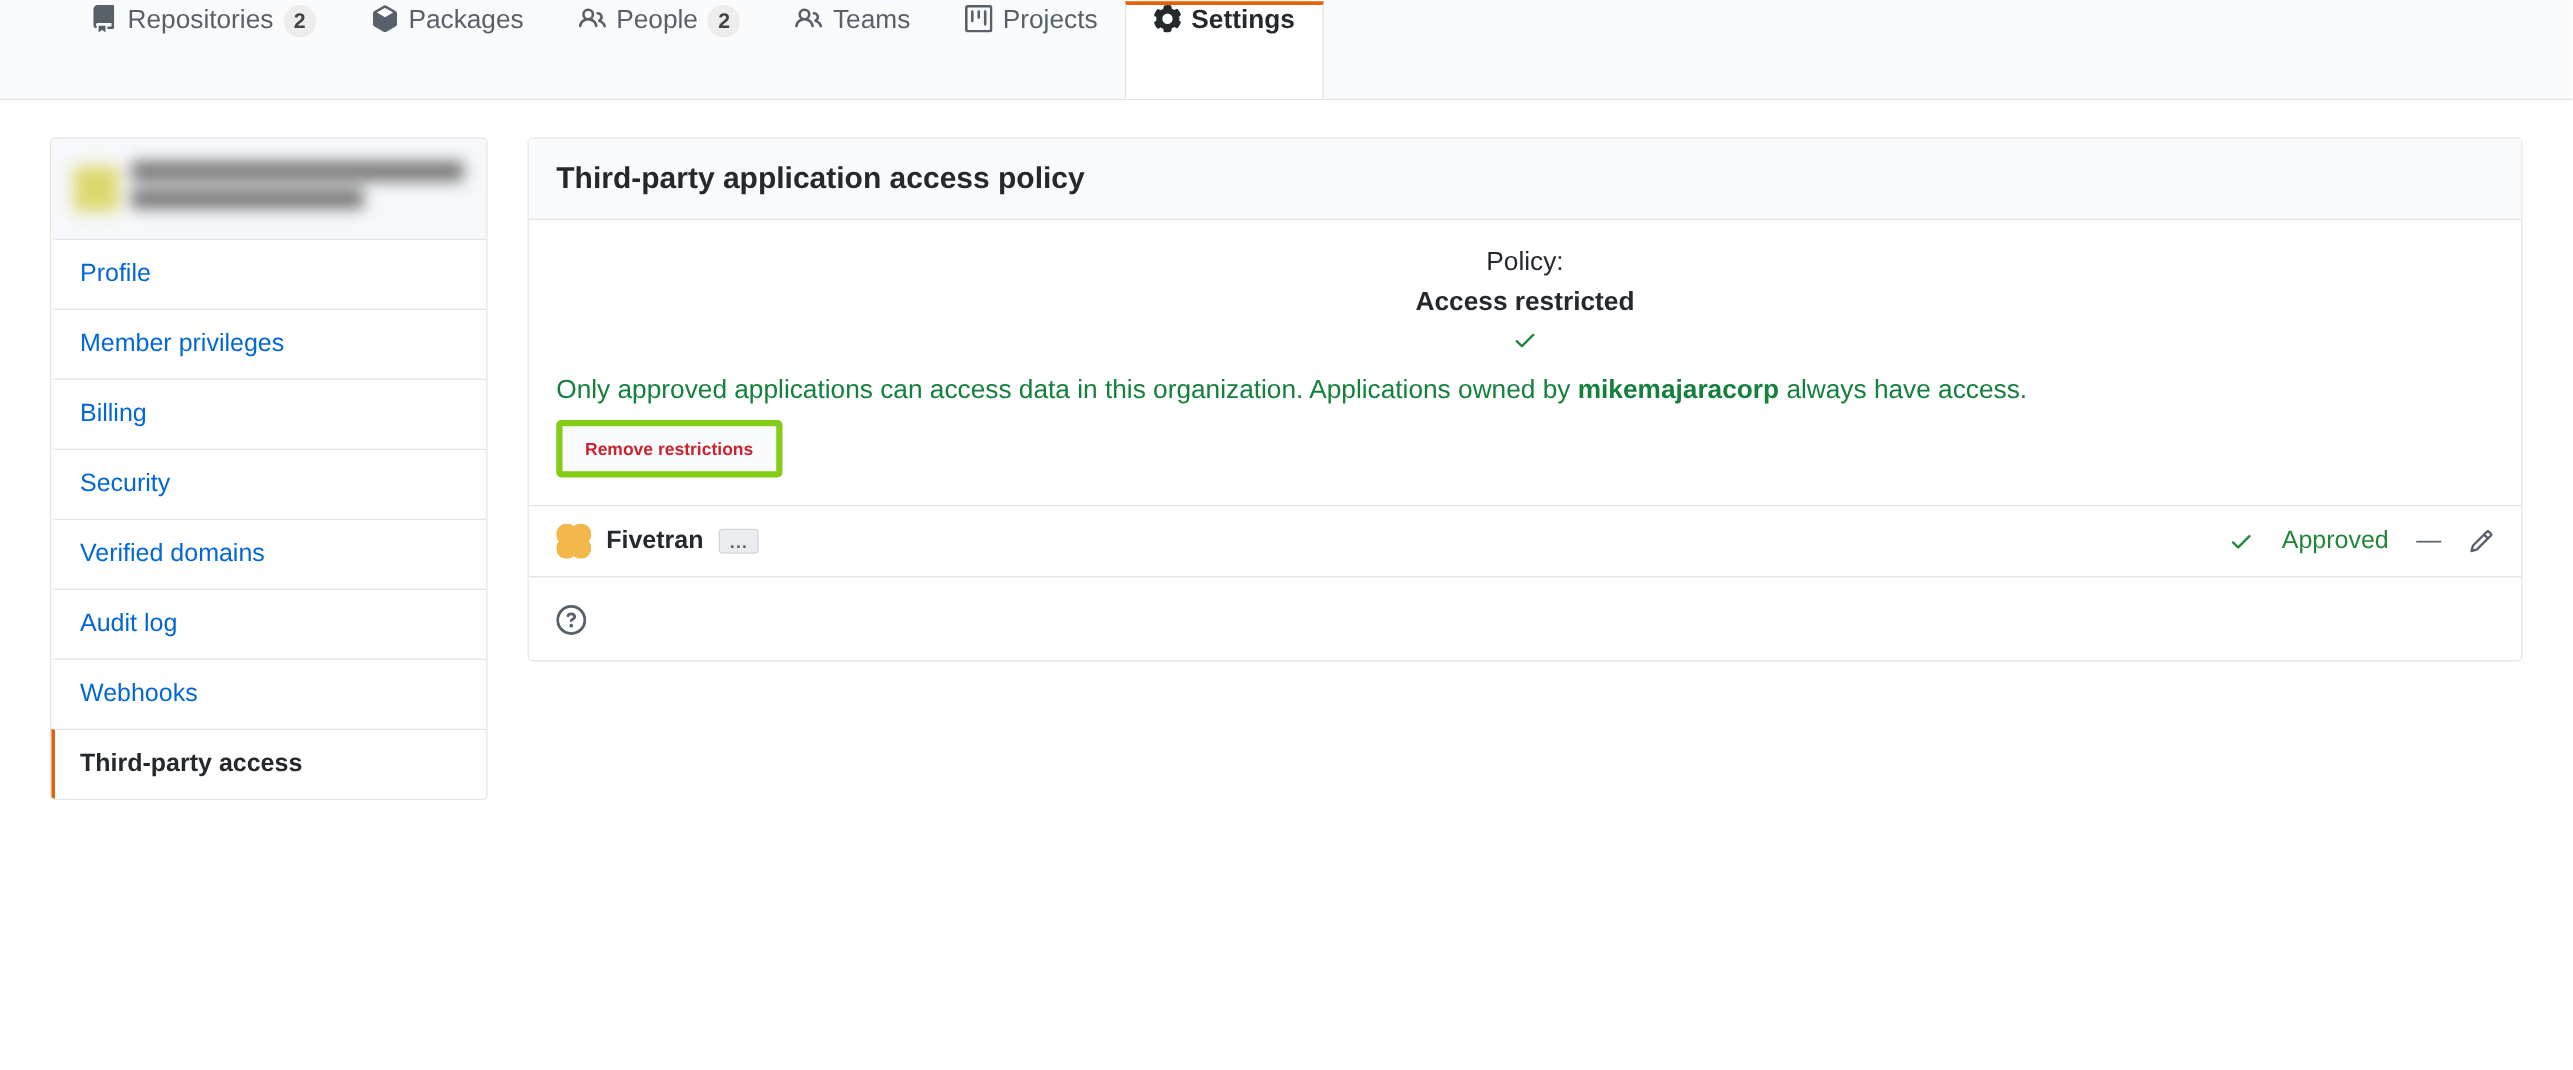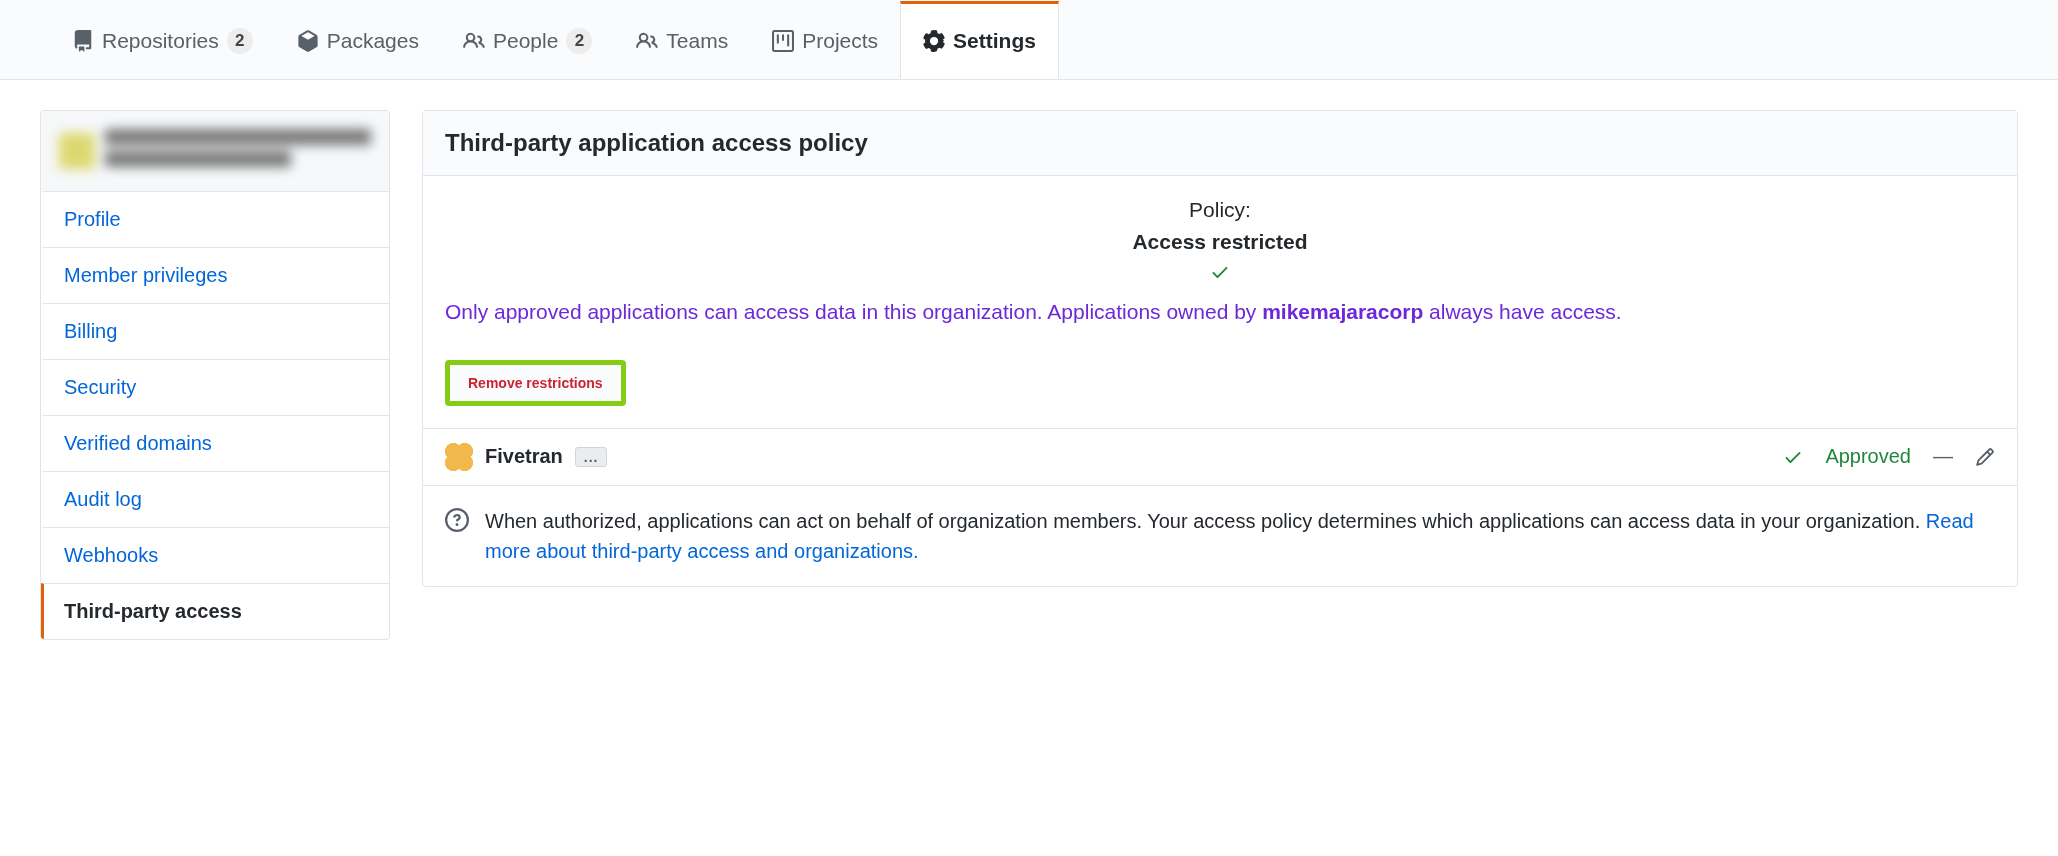--- a/index.html
+++ b/index.html
@@ -13,21 +13,20 @@
   .topnav {
     display: flex;
     align-items: center;
     height: 80px;
     border-bottom: 1px solid #e1e4e8;
     padding: 0 20px 0 50px;
     background: #fafbfc;
   }
   .topnav-item {
     display: flex;
-    align-items: center;
     padding: 0 22px;
     height: 78px;
     color: #586069;
     font-size: 21px;
     cursor: pointer;
     border-top: 3px solid transparent;
     border-bottom: 1px solid transparent;
     position: relative;
     gap: 8px;
   }
@@ -123,23 +122,23 @@
     margin-bottom: 14px;
     display: flex;
     align-items: center;
     gap: 8px;
     flex-direction: column;
   }
   .policy-status { font-weight: 600; }
   .green-check { color: #22863a; }
   .policy-desc {
     font-size: 21px;
-    color: #6d28d9;
+    color: #15803d;
     line-height: 1.5;
-    margin-bottom: 32px;
+    margin-bottom: 8px;
   }
   .policy-desc strong { font-weight: 600; }
   .btn-danger-outline {
     display: inline-block;
     padding: 10px 18px;
     font-size: 14px;
     font-weight: 600;
     color: #cb2431;
     background: #fafbfc;
     border: 5px solid #84cc16;
@@ -302,18 +301,15 @@
         <svg class="pencil" width="20" height="20" viewBox="0 0 16 16" fill="currentColor">
             <path d="M11.013 1.427a1.75 1.75 0 012.474 0l1.086 1.086a1.75 1.75 0 010 2.474l-8.61 8.61c-.21.21-.47.364-.756.445l-3.251.93a.75.75 0 01-.927-.928l.929-3.25a1.75 1.75 0 01.445-.758l8.61-8.61zm1.414 1.06a.25.25 0 00-.354 0L10.811 3.75l1.439 1.44 1.263-1.263a.25.25 0 000-.354l-1.086-1.086zM11.189 6.25L9.75 4.81l-6.286 6.287a.25.25 0 00-.064.108l-.558 1.953 1.953-.558a.249.249 0 00.108-.064l6.286-6.286z"></path>
           </svg>
       </div>
     </div>
 
     <div class="info-row">
       <svg class="info-icon" width="24" height="24" viewBox="0 0 16 16" fill="currentColor">
           <path d="M8 1.5a6.5 6.5 0 100 13 6.5 6.5 0 000-13zM0 8a8 8 0 1116 0A8 8 0 010 8zm9 3a1 1 0 11-2 0 1 1 0 012 0zM6.92 6.085c.081-.16.19-.299.34-.398.145-.097.371-.187.74-.187.28 0 .553.087.738.225A.613.613 0 019 6.25c0 .177-.04.264-.077.318a.956.956 0 01-.277.245c-.076.051-.158.1-.258.161l-.007.004c-.093.056-.204.122-.313.195a2.416 2.416 0 00-.692.661.75.75 0 001.248.832.956.956 0 01.276-.245 6.3 6.3 0 01.26-.16c.1-.06.22-.132.34-.216.232-.16.506-.39.718-.72.225-.35.327-.767.327-1.175 0-.76-.393-1.38-.923-1.785A2.75 2.75 0 008 4c-.631 0-1.155.16-1.572.438-.413.276-.68.638-.849.977a.75.75 0 101.342.67z"></path>
         </svg>
-      <div class="info-text">
-        <span>When authorized, applications can act on behalf of organization members. Your access policy determines which applications can access data in your organization. </span><a>Read more about third-party access and organizations.</a>
-      </div>
     </div>
   </main>
 </div>
 
 </body></html>

